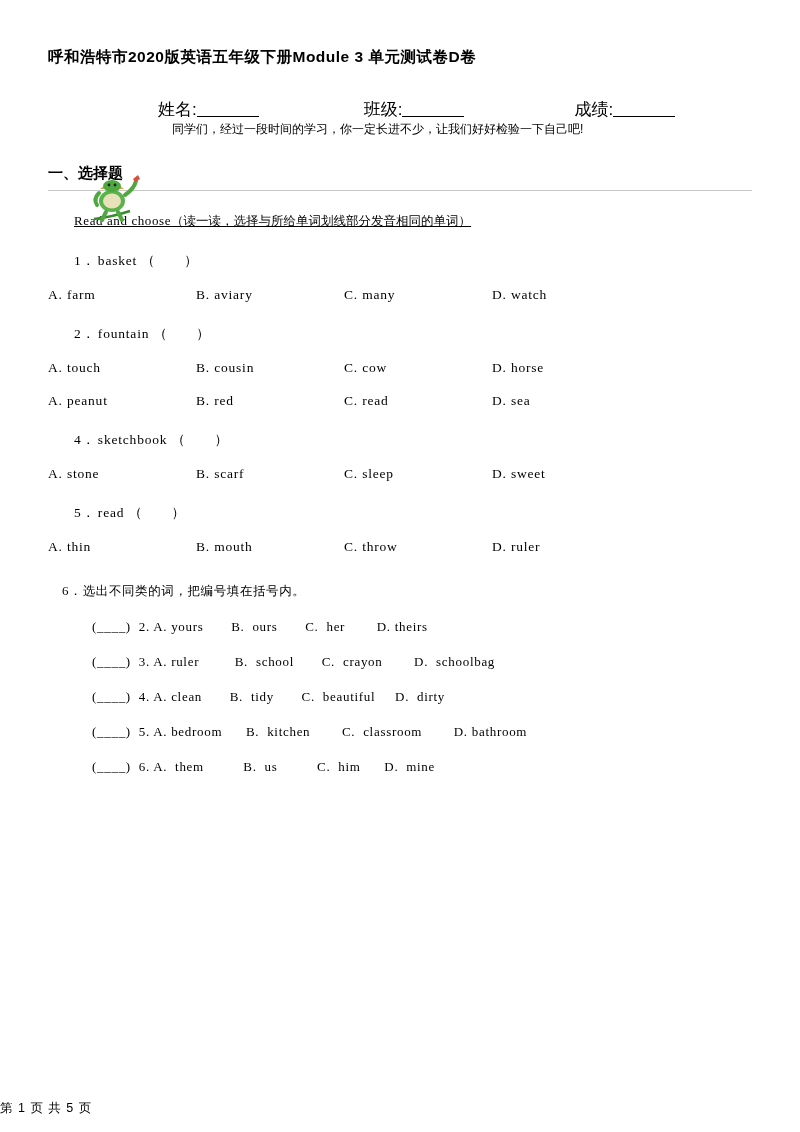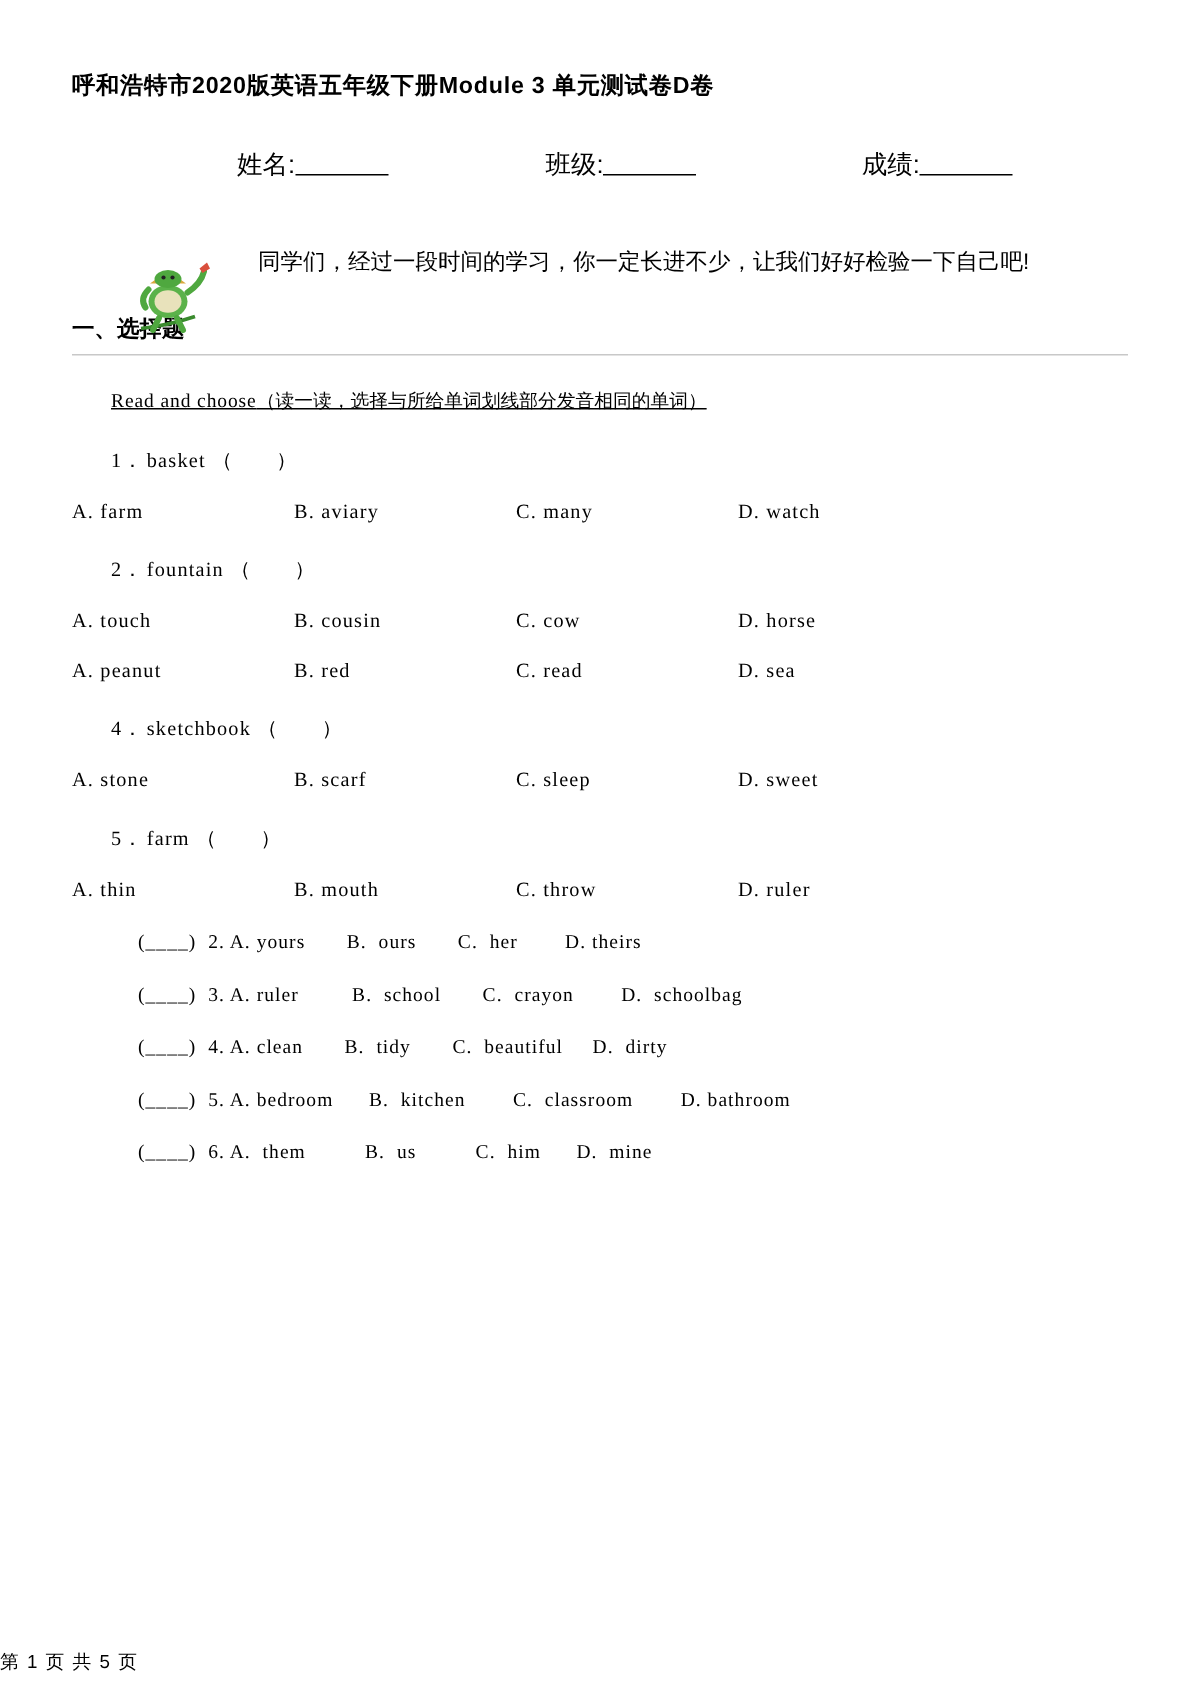--- a/index.html
+++ b/index.html
@@ -54,24 +54,23 @@
 
   .mascot {
     position: absolute;
     left: 86px;
     top: 120px;
     width: 72px;
     height: 60px;
   }
 
   .intro {
-    margin-top: 44px;
     padding-left: 124px;
     font-family: "Liberation Sans", sans-serif;
-    font-size: 15px;
+    font-size: 12px;
     color: #000;
   }
 
   .section-head {
     margin-top: 26px;
     font-family: "Liberation Sans", sans-serif;
     font-weight: bold;
     font-size: 15px;
     border-bottom: 1px solid #c8c8c8;
     padding-bottom: 7px;
@@ -209,29 +208,32 @@
     <span class="num">4．</span><span>sketchbook</span> <span>（　　）</span>
   </div>
   <div class="options">
     <span class="opt">A. stone</span>
     <span class="opt">B. scarf</span>
     <span class="opt">C. sleep</span>
     <span class="opt">D. sweet</span>
   </div>
 
   <div class="q-stem">
-    <span class="num">5．</span><span>farm</span> <span>（　　）</span>
+    <span class="num">5．</span><span>read</span> <span>（　　）</span>
   </div>
   <div class="options">
     <span class="opt">A. thin</span>
     <span class="opt">B. mouth</span>
     <span class="opt">C. throw</span>
     <span class="opt">D. ruler</span>
   </div>
 
+  <div class="q6-stem">
+    <span>6．</span><span class="cn">选出不同类的词，把编号填在括号内。</span>
+  </div>
   <div class="subq">(____)  2. A. yours       B.  ours       C.  her        D. theirs</div>
   <div class="subq">(____)  3. A. ruler         B.  school       C.  crayon        D.  schoolbag</div>
   <div class="subq">(____)  4. A. clean       B.  tidy       C.  beautiful     D.  dirty</div>
   <div class="subq">(____)  5. A. bedroom      B.  kitchen        C.  classroom        D. bathroom</div>
   <div class="subq">(____)  6. A.  them          B.  us          C.  him      D.  mine</div>
 
   <div class="footer">第 1 页 共 5 页</div>
 
 </div>
 

